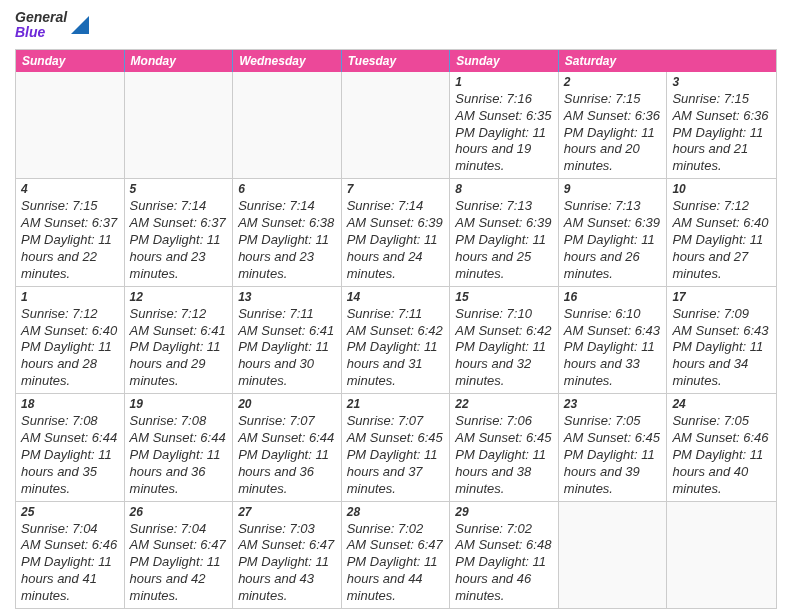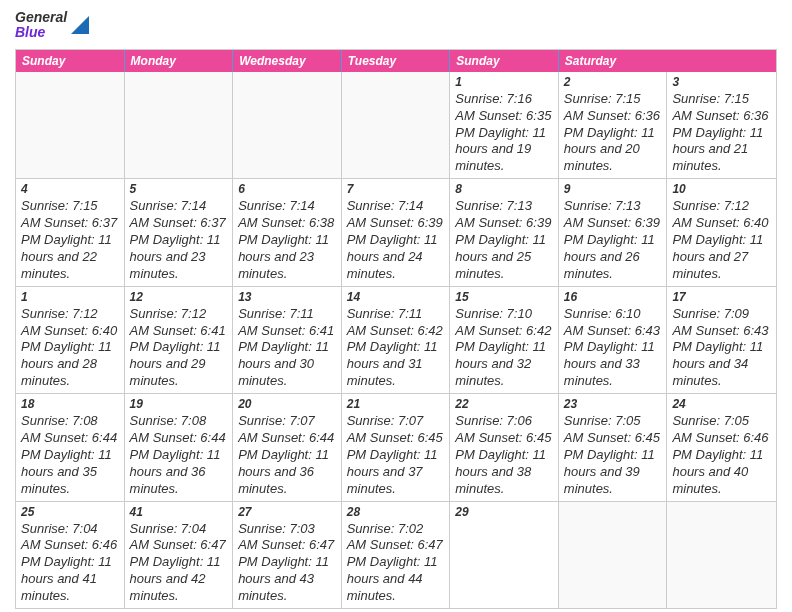--- a/index.html
+++ b/index.html
@@ -309,21 +309,21 @@
         </div>
         <div class="cal-row">
           <div class="cal-cell">
             <span class="day-num">25</span>
             <div class="cell-info">Sunrise: 7:04 AM
 Sunset: 6:46 PM
 Daylight: 11 hours
 and 41 minutes.</div>
           </div>
           <div class="cal-cell">
-            <span class="day-num">41</span>
+            <span class="day-num">26</span>
             <div class="cell-info">Sunrise: 7:04 AM
 Sunset: 6:47 PM
 Daylight: 11 hours
 and 42 minutes.</div>
           </div>
           <div class="cal-cell">
             <span class="day-num">27</span>
             <div class="cell-info">Sunrise: 7:03 AM
 Sunset: 6:47 PM
 Daylight: 11 hours
@@ -331,19 +331,23 @@
           </div>
           <div class="cal-cell">
             <span class="day-num">28</span>
             <div class="cell-info">Sunrise: 7:02 AM
 Sunset: 6:47 PM
 Daylight: 11 hours
 and 44 minutes.</div>
           </div>
           <div class="cal-cell">
             <span class="day-num">29</span>
+            <div class="cell-info">Sunrise: 7:02 AM
+Sunset: 6:48 PM
+Daylight: 11 hours
+and 46 minutes.</div>
           </div>
           <div class="cal-cell empty"></div>
           <div class="cal-cell empty"></div>
         </div>
       </div>
   </div>
 </div>
 
 </body></html>

